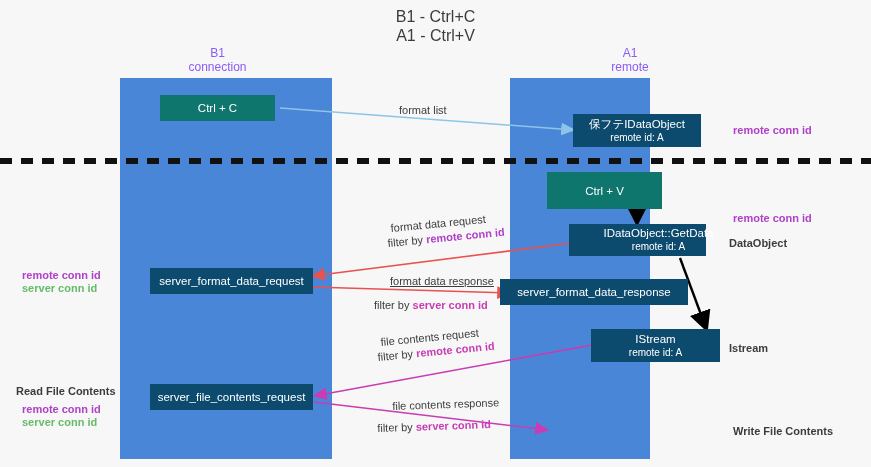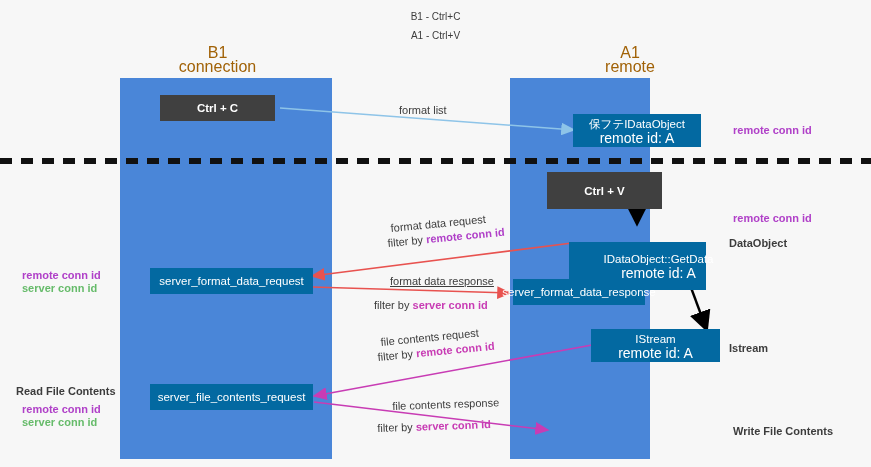--- a/index.html
+++ b/index.html
@@ -10,46 +10,46 @@
     position:relative;
     overflow:hidden;
     color:#3c3c3c;
   }
   .canvas{position:absolute;inset:0;}
   .abs{position:absolute;}
 
   
   .title{
     left:0;top:7px;width:871px;
-    text-align:center;font-size:10px;line-height:19px;color:#3c3c3c;
+    text-align:center;font-size:16px;line-height:19px;color:#3c3c3c;
   }
 
   
   .lane-head{
-    text-align:center;font-size:16px;line-height:14px;color:#a16207;
+    text-align:center;font-size:12px;line-height:14px;color:#8b5cf6;
   }
   #lane-head-b1{left:155px;top:46px;width:125px;}
   #lane-head-a1{left:555px;top:46px;width:150px;}
 
   
   .lane{background:#4a86d8;}
   #lane-b1{left:120px;top:78px;width:212px;height:381px;}
   #lane-a1{left:510px;top:78px;width:140px;height:381px;}
 
   
   .box{
     box-sizing:border-box;
     display:flex;flex-direction:column;
     align-items:center;justify-content:center;
     color:#ffffff;font-size:11.5px;line-height:14px;
     text-align:center;
   }
-  .box.green{background:#404040;font-weight:bold;}
-  .box.orange{background:#0369a1;}
-  .box .l2{font-size:14px;}
+  .box.green{background:#0f766e;}
+  .box.orange{background:#0c4a6e;}
+  .box .l2{font-size:10px;}
 
   
   .lbl{font-size:11px;line-height:14px;color:#3c3c3c;white-space:nowrap;}
   .lbl .purple{color:#b040c8;font-weight:bold;}
   .lbl .ppink{color:#c83cb4;font-weight:bold;}
 
   .side{font-size:11px;line-height:14px;color:#3c3c3c;white-space:nowrap;}
   .side.purple{color:#b040c8;font-weight:bold;}
   .side.green{color:#66bb6a;font-weight:bold;}
   .side.plain{color:#3c3c3c;font-weight:bold;}
@@ -118,30 +118,30 @@
 
   <div class="abs box orange" style="left:573px;top:114px;width:128px;height:33px;">
     <div>保フテIDataObject</div>
     <div class="l2">remote id: A</div>
   </div>
 
   <div class="abs box green" style="left:547px;top:172px;width:115px;height:37px;">
     <div>Ctrl + V</div>
   </div>
 
-  <div class="abs box orange" style="left:569px;top:242px;width:137px;height:48px;padding-left:42px;">
+  <div class="abs box orange" style="left:569px;top:224px;width:137px;height:32px;padding-left:42px;">
     <div>IDataObject::GetData</div>
     <div class="l2">remote id: A</div>
   </div>
 
   <div class="abs box orange" style="left:150px;top:268px;width:163px;height:26px;">
     <div>server_format_data_request</div>
   </div>
 
-  <div class="abs box orange" style="left:513px;top:279px;width:132px;height:26px;">
+  <div class="abs box orange" style="left:500px;top:279px;width:188px;height:26px;">
     <div>server_format_data_response</div>
   </div>
 
   <div class="abs box orange" style="left:591px;top:329px;width:129px;height:33px;">
     <div>IStream</div>
     <div class="l2">remote id: A</div>
   </div>
 
   <div class="abs box orange" style="left:150px;top:384px;width:163px;height:26px;">
     <div>server_file_contents_request</div>

